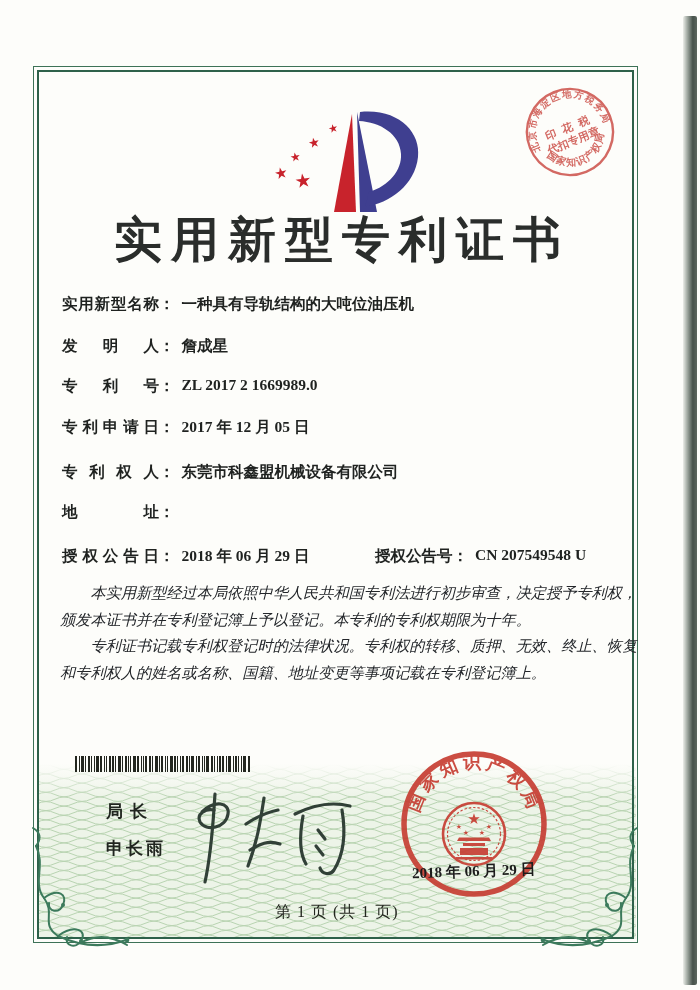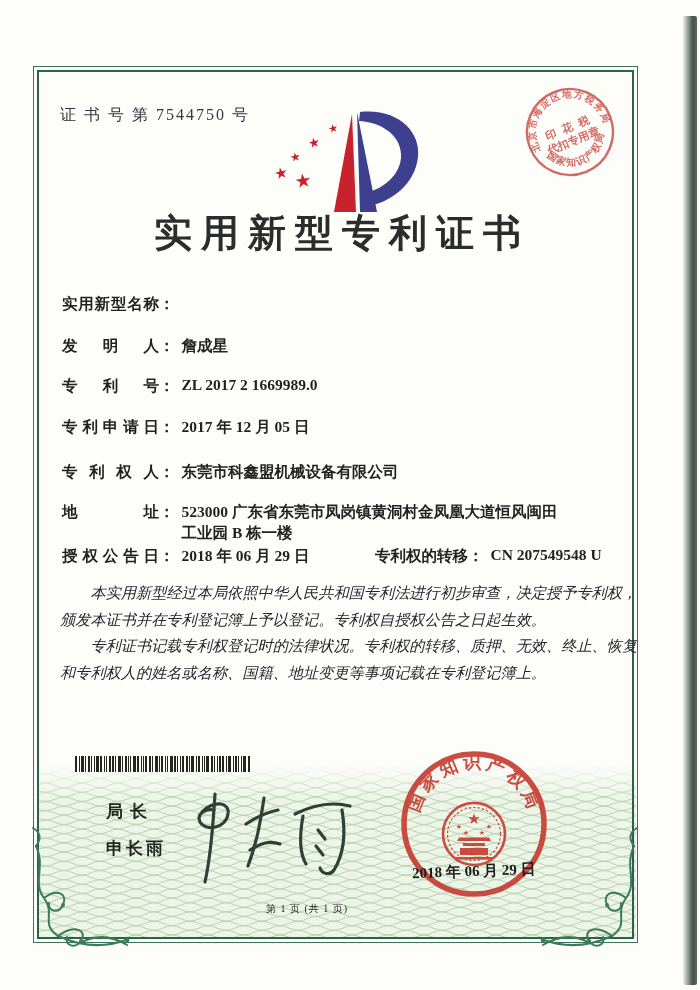--- a/index.html
+++ b/index.html
@@ -27,21 +27,21 @@
   .layer{position:absolute;left:0;top:0;width:700px;height:990px;}
   .z0{z-index:0}.z2{z-index:2}
 
   .cert-number{
     position:absolute;left:60px;top:105px;z-index:3;
     font-size:16px;letter-spacing:2px;color:#33383c;font-weight:500;
   }
   .logo{position:absolute;left:268px;top:106px;z-index:3;}
   .title{
     position:absolute;left:33px;top:208px;width:604px;z-index:3;
-    text-align:center;font-size:38px;font-weight:bold;letter-spacing:9px;
+    text-align:center;font-size:48px;font-weight:bold;letter-spacing:9px;
     padding-left:14px;box-sizing:border-box;color:#2a2d2b;
   }
   .field-row{
     position:absolute;left:62px;z-index:3;display:flex;align-items:flex-start;
     font-size:15.5px;font-weight:600;color:#1f2220;white-space:nowrap;
   }
   .field-label{
     display:inline-block;width:97px;text-align:justify;text-align-last:justify;
     text-justify:inter-character;
   }
@@ -60,22 +60,22 @@
     display:flex;align-items:stretch;
   }
   .barcode i{display:block;background:#23261f;height:100%;}
   .official{position:absolute;left:86px;z-index:3;font-weight:600;color:#20251f;margin-left:20px;}
   .official.post{top:800px;font-size:17px;letter-spacing:7px;}
   .official.name{top:837px;font-size:17px;letter-spacing:3px;}
   .signature{position:absolute;left:168px;top:778px;z-index:4;}
   .big-seal{position:absolute;left:394px;top:744px;z-index:4;}
   .tax-stamp{position:absolute;left:518px;top:80px;z-index:4;}
   .page-footer{
-    position:absolute;left:266px;top:902px;z-index:3;
-    font-size:10px;letter-spacing:1px;color:#23261f;font-weight:500;
+    position:absolute;left:275px;top:902px;z-index:3;
+    font-size:16px;letter-spacing:1px;color:#23261f;font-weight:500;
   }
 </style>
 </head>
 <body>
 
 <div class="page">
 
   <svg class="layer z0" width="700" height="990" viewBox="0 0 700 990">
     <defs>
       <clipPath id="bandClip">
@@ -151,21 +151,20 @@
       </g>
     </defs>
     <g transform="translate(28,832)">
         <use href="#flourish" xlink:href="#flourish"></use>
       </g>
     <g transform="translate(642,832) scale(-1,1)">
         <use href="#flourish" xlink:href="#flourish"></use>
       </g>
   </svg>
 
-  <div class="cert-number">证 书 号 第 7544750 号</div>
 
   <svg class="logo" width="164" height="114" viewBox="0 0 164 114">
     <g>
       <polygon points="84,8 66,106 88,106" fill="#c8232c"></polygon>
       <polygon points="89,6 92,106 109,106" fill="#3f3f90"></polygon>
       <path d="M92 6 C 130 2 153 26 150 51 C 147 79 122 97 97 101 L 101 86 C 121 80 134 64 133 48 C 132 28 112 16 91 15 Z" fill="#3f3f90"></path>
     </g>
     <g fill="#c8232c" font-family="'DejaVu Sans',sans-serif" text-anchor="middle">
       <text x="66" y="26" font-size="11" transform="rotate(-14 66 26)">★</text>
       <text x="47" y="41" font-size="13" transform="rotate(-12 47 41)">★</text>
@@ -173,20 +172,21 @@
       <text x="14" y="72" font-size="15" transform="rotate(-12 14 72)">★</text>
       <text x="36" y="81" font-size="19" transform="rotate(-8 36 81)">★</text>
     </g>
   </svg>
 
   <div class="title">实用新型专利证书</div>
 
   <div class="field-row" style="top:294px">
     <span class="field-label">实用新型名称</span>
       <span class="field-colon">：</span>
+    <span class="field-value">一种具有导轨结构的大吨位油压机</span>
   </div>
   <div class="field-row" style="top:336px">
     <span class="field-label">发明人</span>
       <span class="field-colon">：</span>
     <span class="field-value">詹成星</span>
   </div>
   <div class="field-row" style="top:376px">
     <span class="field-label">专利号</span>
       <span class="field-colon">：</span>
     <span class="field-value">ZL 2017 2 1669989.0</span>
@@ -197,38 +197,34 @@
     <span class="field-value">2017 年 12 月 05 日</span>
   </div>
   <div class="field-row" style="top:462px">
     <span class="field-label">专利权人</span>
       <span class="field-colon">：</span>
     <span class="field-value">东莞市科鑫盟机械设备有限公司</span>
   </div>
   <div class="field-row" style="top:502px">
     <span class="field-label">地址</span>
       <span class="field-colon">：</span>
-    <span class="field-value">
-      <span>523000 广东省东莞市凤岗镇黄洞村金凤凰大道恒风闽田</span>
-      <span class="line2">工业园 B 栋一楼</span>
-    </span>
   </div>
   <div class="field-row" style="top:546px">
     <span class="field-label">授权公告日</span>
       <span class="field-colon">：</span>
     <span class="field-value">2018 年 06 月 29 日</span>
   </div>
   <div class="field-row compact" style="top:546px;left:375px">
-    <span class="field-label">专利权的转移</span>
+    <span class="field-label">授权公告号</span>
       <span class="field-colon">：</span>
     <span class="field-value">CN 207549548 U</span>
   </div>
 
   <div class="body-text">
-    <p>本实用新型经过本局依照中华人民共和国专利法进行初步审查，决定授予专利权，颁发本证书并在专利登记簿上予以登记。专利权自授权公告之日起生效。</p>
+    <p>本实用新型经过本局依照中华人民共和国专利法进行初步审查，决定授予专利权，颁发本证书并在专利登记簿上予以登记。本专利的专利权期限为十年。</p>
     <p>专利证书记载专利权登记时的法律状况。专利权的转移、质押、无效、终止、恢复和专利权人的姓名或名称、国籍、地址变更等事项记载在专利登记簿上。</p>
   </div>
 
   <div class="barcode" id="barcode">
       <i style="width:2px;margin-right:2px"></i>
       <i style="width:1px;margin-right:1px"></i>
       <i style="width:3px;margin-right:1px"></i>
       <i style="width:1px;margin-right:2px"></i>
       <i style="width:2px;margin-right:1px"></i>
       <i style="width:1px;margin-right:2px"></i>

